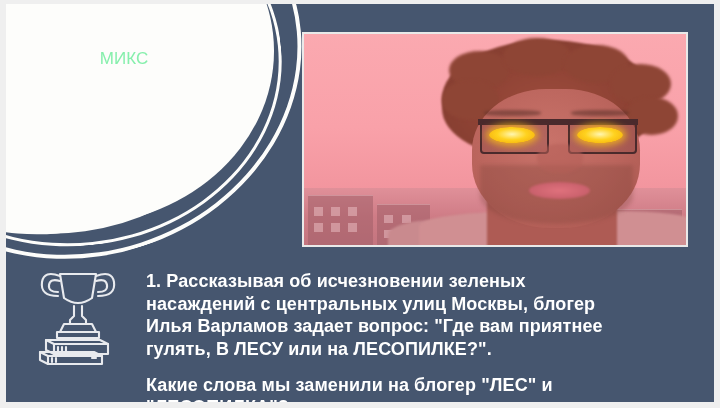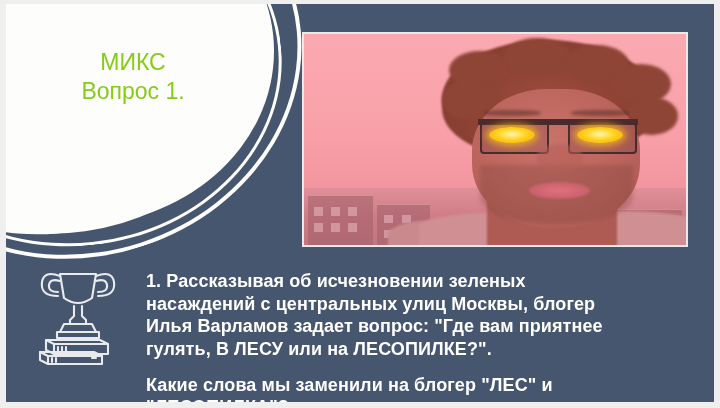--- a/index.html
+++ b/index.html
@@ -90,27 +90,27 @@
     border: 3px solid #fdfdfb;
     border-top-color: transparent;
     border-right-color: transparent;
     transform: rotate(14deg);
     z-index: 2;
   }
 
   
   #title-block {
     position: absolute;
-    left: 22px;
+    left: 13px;
     top: 44px;
     width: 210px;
     text-align: center;
     z-index: 5;
-    color: #84cc16;
-    font-size: 23px;
+    color: #86efac;
+    font-size: 17px;
     line-height: 1.28;
     font-weight: 400;
   }
   #title-block .t-line { display: block; white-space: pre; }
 
   
   #photo-frame {
     position: absolute;
     left: 296px;
     top: 28px;
@@ -303,21 +303,20 @@
   <div id="slide-canvas">
 
     <div id="crescent-outer"></div>
     <div id="crescent-inner"></div>
     <div id="crescent-low"></div>
     <div id="hero-circle"></div>
     <div id="hero-circle-2"></div>
 
     <div id="title-block">
       <span class="t-line">МИКС</span>
-      <span class="t-line">Вопрос 1.</span>
     </div>
 
     <div id="photo-frame">
       <div id="photo-inner">
         <div class="ph-sky"></div>
         <div class="ph-city">
           <div class="ph-bld" style="left:1%;  width:17%; height:86%;">
             <div class="ph-win" style="left:10%; top:22%; width:14%; height:18%;"></div>
             <div class="ph-win" style="left:36%; top:22%; width:14%; height:18%;"></div>
             <div class="ph-win" style="left:62%; top:22%; width:14%; height:18%;"></div>

